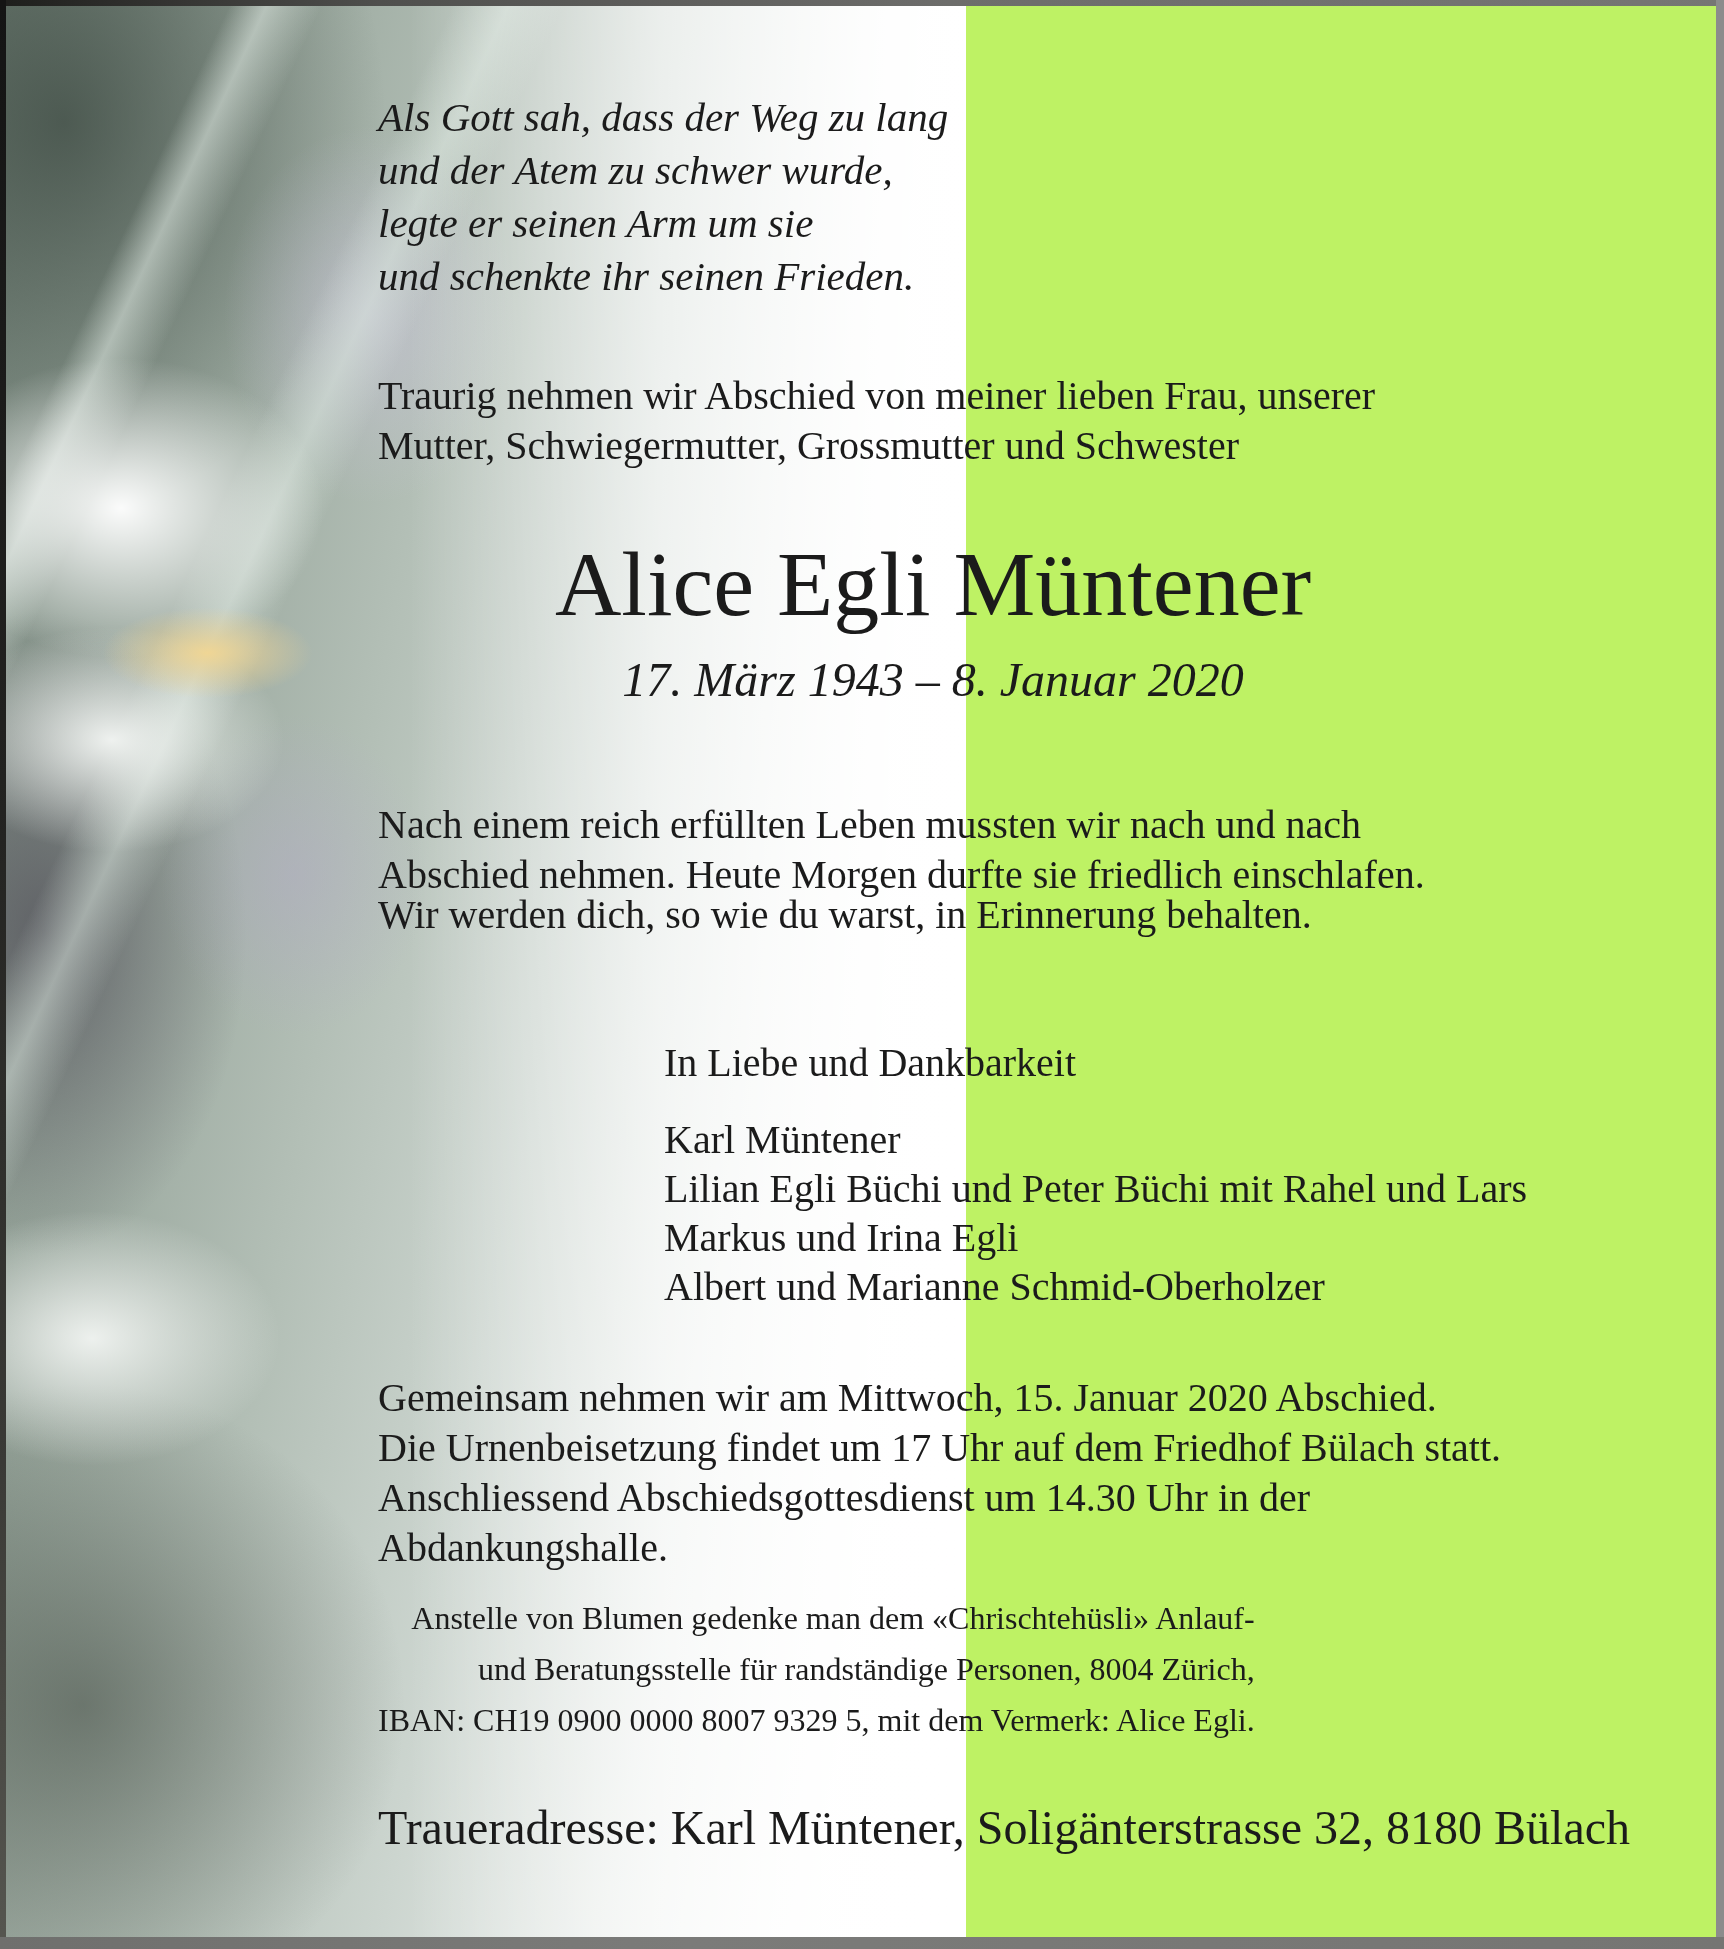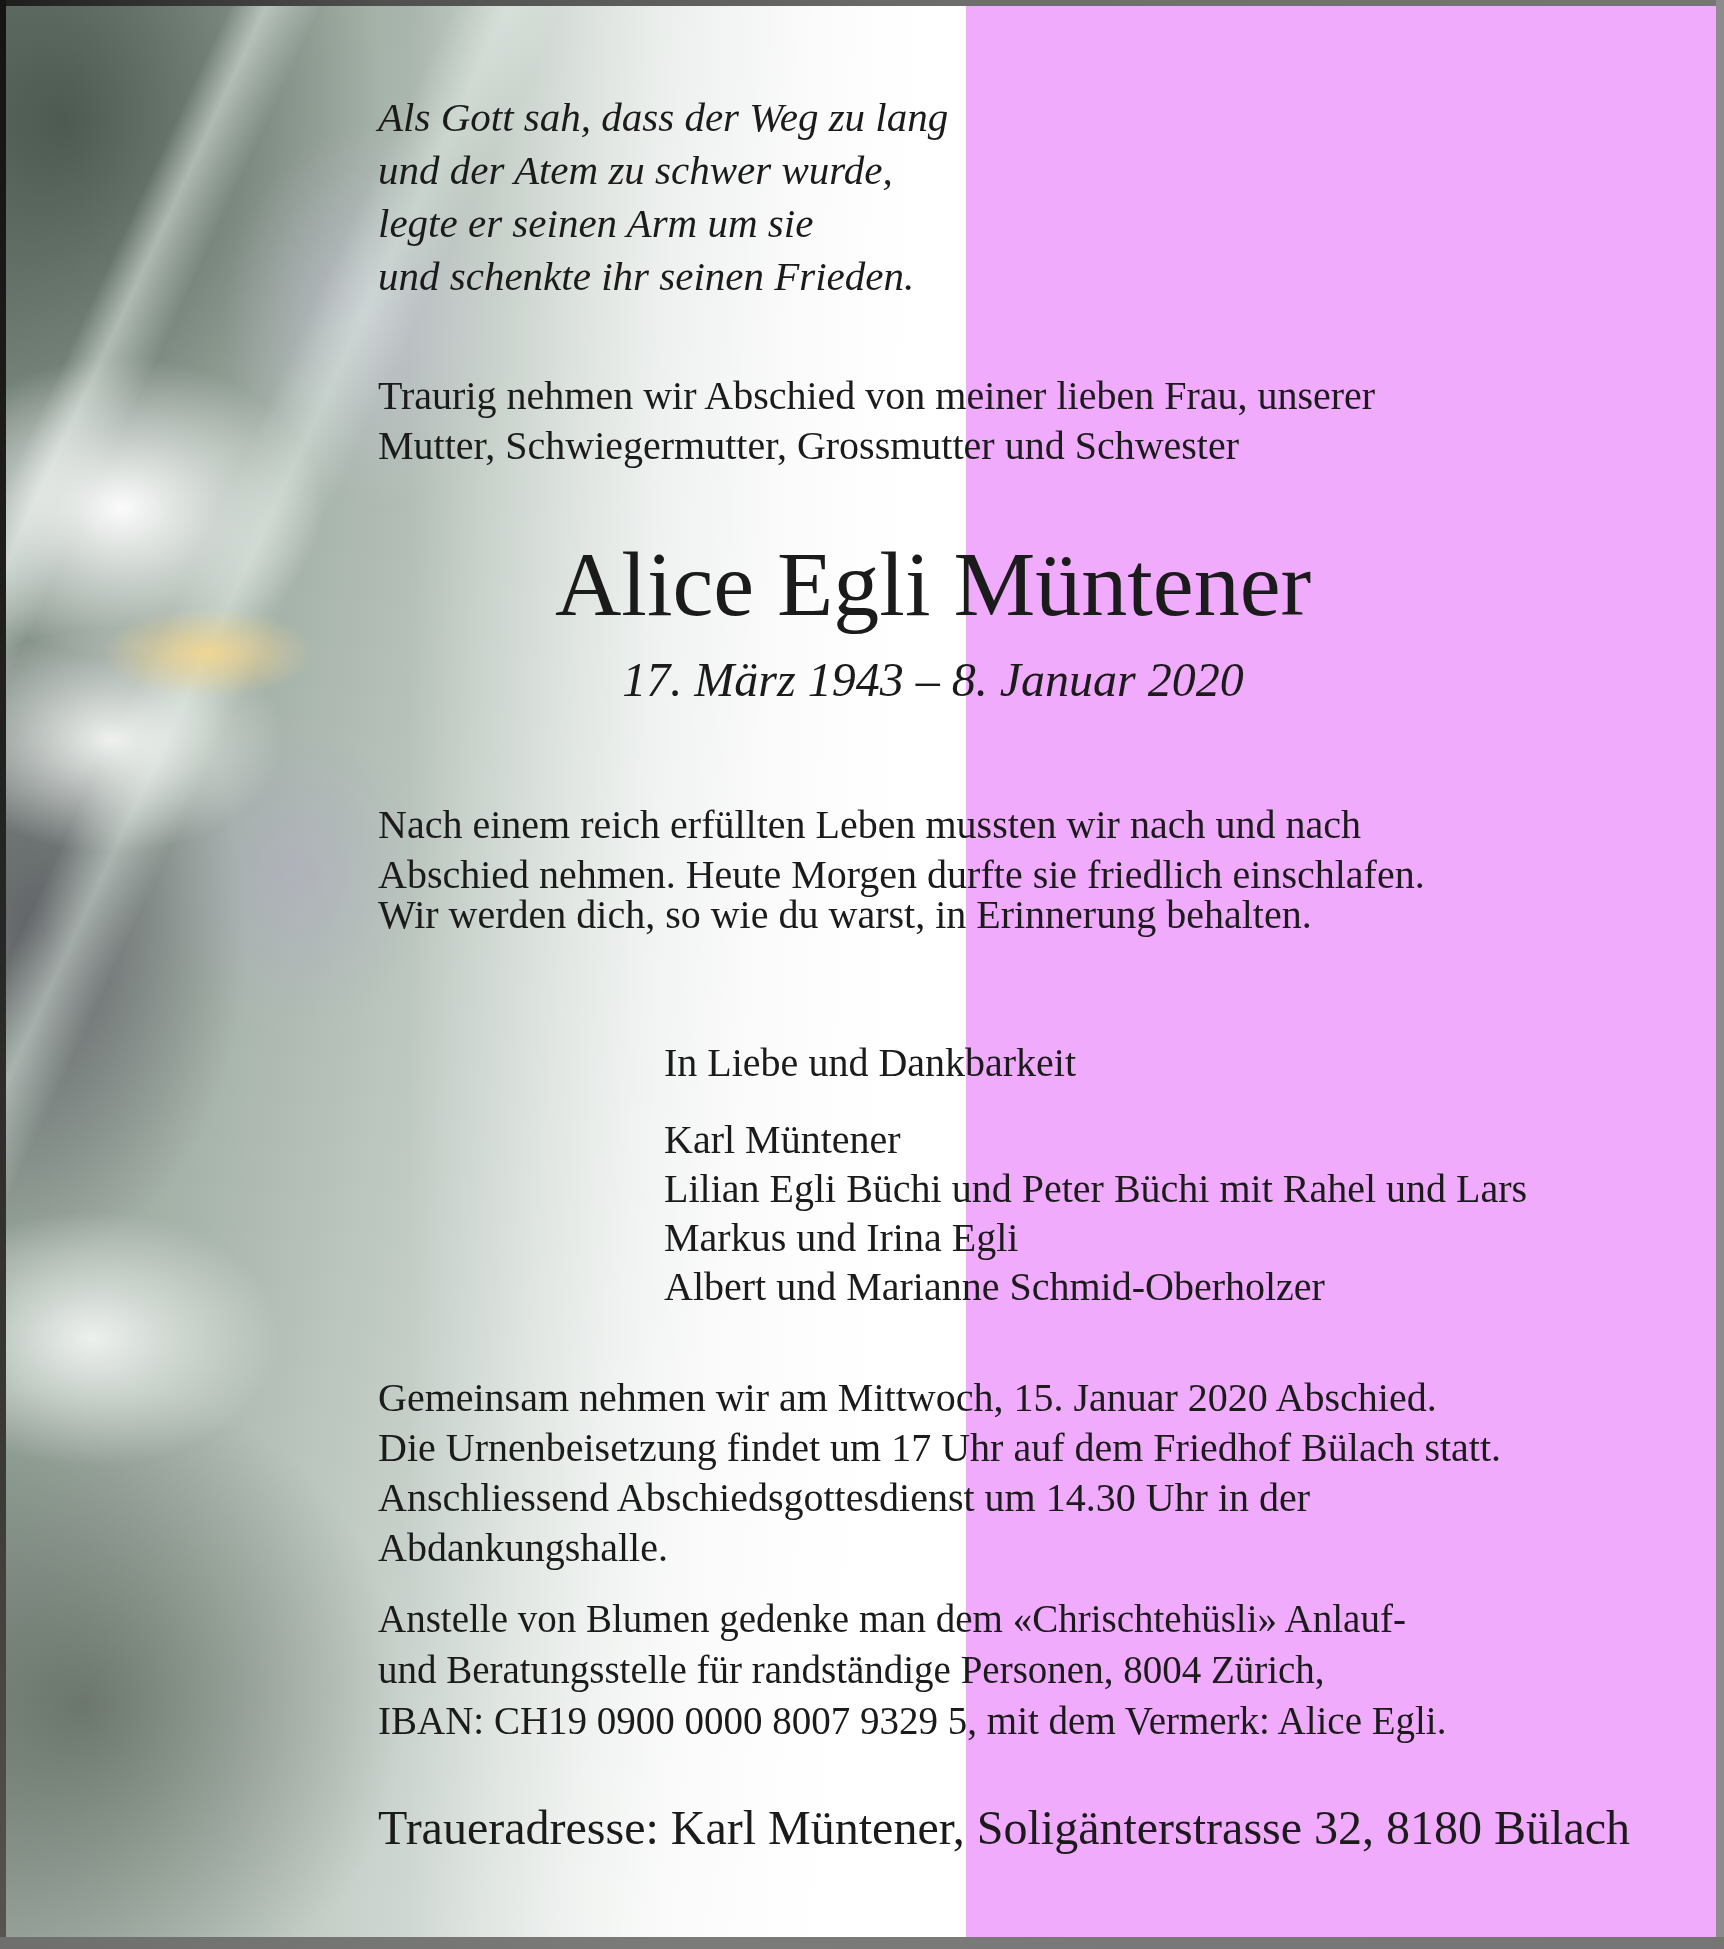--- a/index.html
+++ b/index.html
@@ -1,20 +1,20 @@
 <!DOCTYPE html>
 <html><head>
 <meta charset="utf-8">
 <style>
   html, body { margin: 0; padding: 0; background: #ffffff; }
   .page {
     position: relative;
     width: 1724px;
     height: 1949px;
-    background: #f0abfc;
+    background: #bef264;
     overflow: hidden;
     font-family: "Liberation Serif", "DejaVu Serif", serif;
     color: #1b1b1b;
   }
 
   
   .edge-top    { position: absolute; left: 0; top: 0; width: 100%; height: 6px;
                  background: linear-gradient(to right, #1e1e1c, #4f4f4d 22%, #6d6d6b 55%, #767674); }
   .edge-left   { position: absolute; left: 0; top: 0; width: 6px; height: 1949px;
                  background: linear-gradient(to bottom, #141414, #222220 40%, #3a3a36 75%, #565650); }
@@ -46,21 +46,21 @@
   .poem      { left: 378px; top: 91px;  font-size: 41px; line-height: 53px; font-style: italic; }
   .intro     { left: 378px; top: 371px; font-size: 40px; line-height: 50px; }
   .name      { left: 378px; top: 534px; width: 1110px; text-align: center;
                font-size: 92px; line-height: 101px; font-weight: 400; margin: 0; }
   .dates     { left: 378px; top: 655px; width: 1110px; text-align: center; font-size: 48px; line-height: 50px; font-style: italic; }
   .p-farewell    { left: 378px; top: 768px;  font-size: 40px; line-height: 50px; margin-top: 32px; }
   .p-remembrance { left: 378px; top: 891px;  font-size: 40px; line-height: 48px; }
   .closing   { left: 664px; top: 1038px; font-size: 40px; line-height: 50px; }
   .mourners  { left: 664px; top: 1115px; font-size: 40px; line-height: 49px; }
   .p-service   { left: 378px; top: 1373px; font-size: 40px; line-height: 50px; }
-  .p-donations { left: 378px; top: 1593px; font-size: 39px; line-height: 51px; }
+  .p-donations { left: 378px; top: 1593px; font-size: 32px; line-height: 51px; text-align: right; }
   .address   { left: 378px; top: 1803px; font-size: 48px; line-height: 50px; }
 </style>
 </head>
 <body>
 
 <div class="page">
 
   <div class="photo"></div>
 
   <div class="tblock poem">

